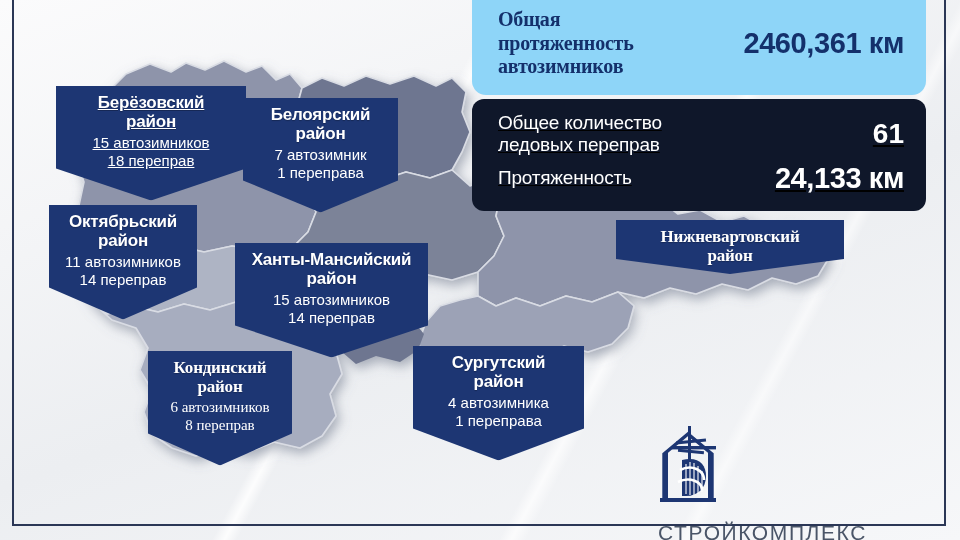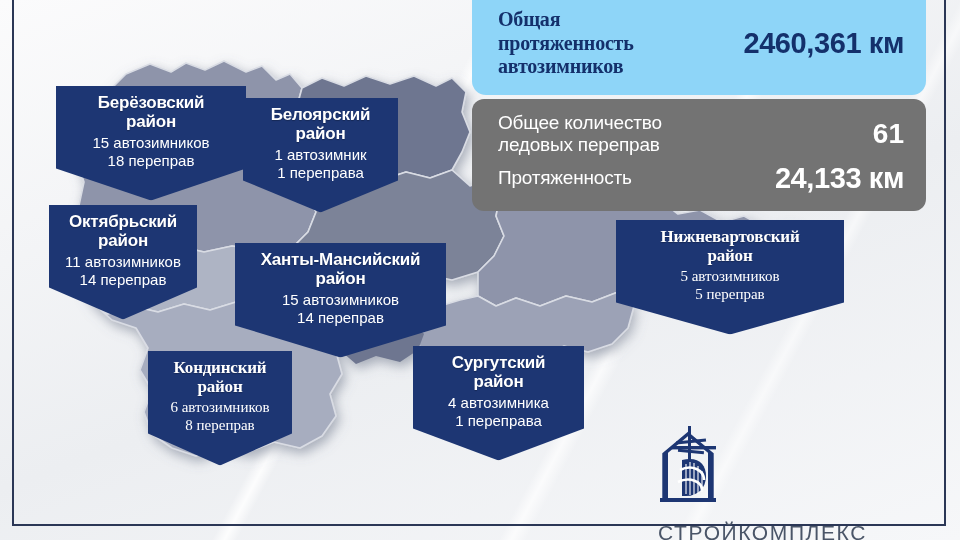--- a/index.html
+++ b/index.html
@@ -56,23 +56,24 @@
     letter-spacing: -0.2px;
     font-family: Liberation Serif, serif;
   }
   .stat-top-value {
     color: #14306b;
     font-size: 29px; font-weight: bold; white-space: nowrap;
     letter-spacing: -0.4px;
   }
   .stat-bottom {
     margin-top: 4px;
-    background: #737373;
+    background: #0f172a;
     border-radius: 12px;
     padding: 13px 22px 16px 26px;
+    text-decoration: underline;
   }
   .stat-row {
     display: flex; align-items: center; justify-content: space-between;
     gap: 10px;
   }
   .stat-row + .stat-row { margin-top: 6px; }
   .stat-label {
     color: #ffffff; font-size: 19px; font-weight: normal; line-height: 1.16;
     letter-spacing: -0.2px;
   }
@@ -106,24 +107,24 @@
     font-size: 17px; font-weight: bold; line-height: 1.12;
     letter-spacing: -0.2px;
     text-shadow: 0 1px 1px rgba(0,0,0,.25);
   }
   .banner .sub {
     font-size: 15px; font-weight: normal; line-height: 1.18;
     margin-top: 3px;
     padding-bottom: 22px;
   }
 
-  .b-berezovsky    { left: 56px;  top: 86px;  width: 190px; }
+  .b-berezovsky    { left: 56px;  top: 86px;  width: 190px; text-decoration: underline; }
   .b-beloyarsky    { left: 243px; top: 98px;  width: 155px; }
   .b-oktyabrsky    { left: 49px;  top: 205px; width: 148px; }
-  .b-khanty        { left: 235px; top: 243px; width: 211px; }
+  .b-khanty        { left: 235px; top: 243px; width: 193px; }
   .b-nizhnevart    { left: 616px; top: 220px; width: 228px; font-family: Liberation Serif, serif; }
   .b-kondinsky     { left: 148px; top: 351px; width: 144px; font-family: Liberation Serif, serif; }
   .b-surgutsky     { left: 413px; top: 346px; width: 171px; }
 
   
   .logo {
     position: absolute; left: 658px; top: 424px;
     display: flex; gap: 14px;
     z-index: 35;
     flex-direction: column;
@@ -206,21 +207,21 @@
       <span>18 переправ</span>
     </div>
   </div>
 
   <div class="banner b-beloyarsky">
     <div class="title">
       <span>Белоярский</span><br>
       <span>район</span>
     </div>
     <div class="sub">
-      <span>1 автозимник</span><br>
+      <span>7 автозимник</span><br>
       <span>1 переправа</span>
     </div>
   </div>
 
   <div class="banner b-oktyabrsky">
     <div class="title">
       <span>Октябрьский</span><br>
       <span>район</span>
     </div>
     <div class="sub">
@@ -237,24 +238,20 @@
     <div class="sub">
       <span>15 автозимников</span><br>
       <span>14 переправ</span>
     </div>
   </div>
 
   <div class="banner b-nizhnevart">
     <div class="title">
       <span>Нижневартовский</span><br>
       <span>район</span>
-    </div>
-    <div class="sub">
-      <span>5 автозимников</span><br>
-      <span>5 переправ</span>
     </div>
   </div>
 
   <div class="banner b-kondinsky">
     <div class="title">
       <span>Кондинский</span><br>
       <span>район</span>
     </div>
     <div class="sub">
       <span>6 автозимников</span><br>

